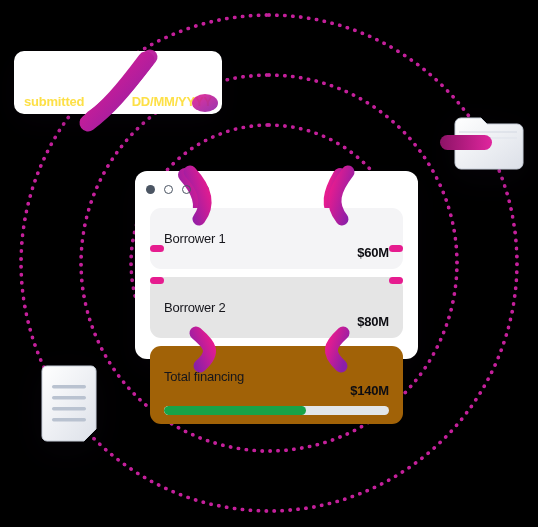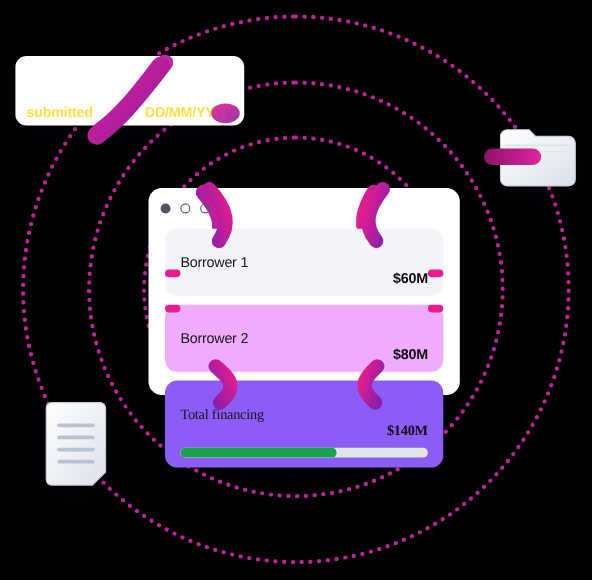--- a/index.html
+++ b/index.html
@@ -130,28 +130,28 @@
 
   <div id="rows">
 
     <div class="row" style="background: rgb(244, 244, 246);">
       <div class="rowline">
         <span class="label">Borrower 1</span>
         <span class="value">$60M</span>
       </div>
     </div>
 
-    <div class="row" style="background: #f0abfc;">
+    <div class="row" style="background: #e5e5e5;">
       <div class="rowline">
         <span class="label">Borrower 2</span>
         <span class="value">$80M</span>
       </div>
     </div>
 
-    <div class="row" style="background: #8b5cf6; font-family: Liberation Serif, serif;">
+    <div class="row" style="background: #a16207;">
       <div class="rowline">
         <span class="label">Total financing</span>
         <span class="value">$140M</span>
       </div>
       <div class="bar" style="background: rgb(226, 230, 233);">
         <i id="progress-fill" style="width: 63%; background: rgb(24, 163, 72);"></i>
       </div>
     </div>
 
   </div>

